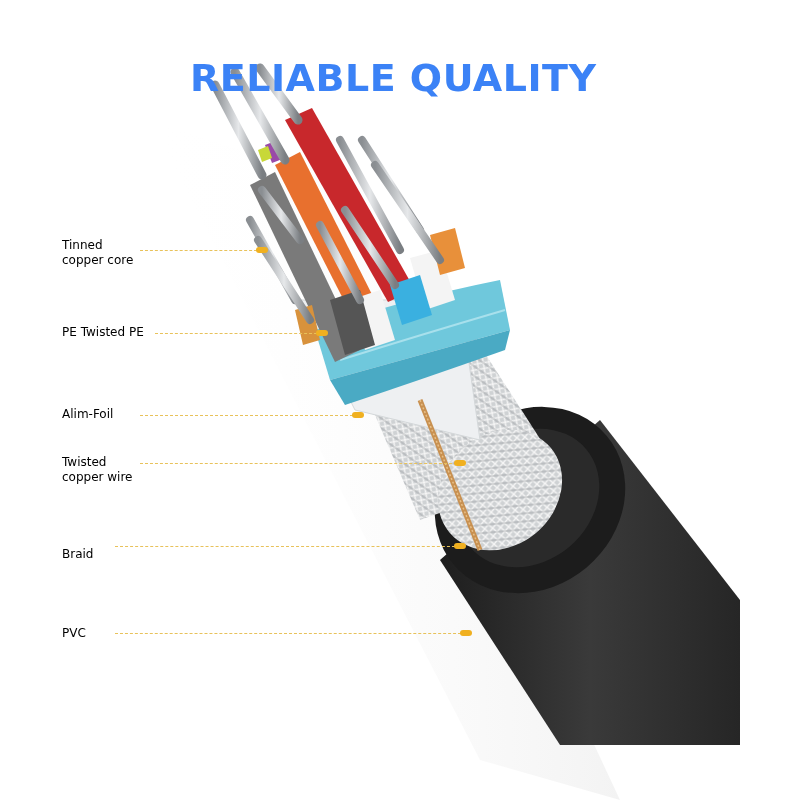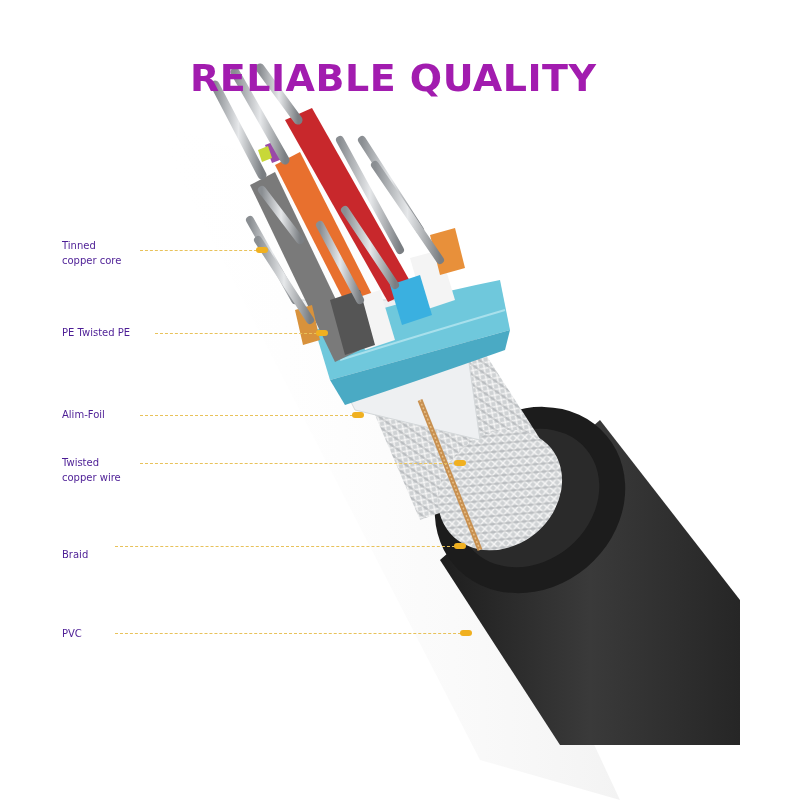--- a/index.html
+++ b/index.html
@@ -1,24 +1,24 @@
 <!DOCTYPE html>
 <html><head>
 <meta charset="utf-8">
 <style>
   html, body { margin: 0; padding: 0; background: #ffffff; }
   body { width: 800px; height: 800px; position: relative; overflow: hidden; font-family: "DejaVu Sans", sans-serif; }
   .title {
     position: absolute; left: 190px; top: 56px; width: 360px;
     font-family: "DejaVu Sans", sans-serif; font-weight: bold; font-size: 38px;
-    letter-spacing: 0.5px; color: #a21caf; z-index: 5; white-space: nowrap;
+    letter-spacing: 0.5px; color: #3b82f6; z-index: 5; white-space: nowrap;
   }
   .label {
-    position: absolute; left: 62px; font-size: 10px; line-height: 15px;
-    color: #4c1d95; font-family: "DejaVu Sans", sans-serif; white-space: pre-line; z-index: 5;
+    position: absolute; left: 62px; font-size: 12px; line-height: 15px;
+    color: #000000; font-family: "DejaVu Sans", sans-serif; white-space: pre-line; z-index: 5;
   }
   .leader {
     position: absolute; height: 0; border-top: 1.3px dashed #e8c25a; z-index: 4;
   }
   .dot {
     position: absolute; width: 12px; height: 6px; border-radius: 3px; background: #f0b020; z-index: 6;
   }
   svg.cable { position: absolute; left: 0; top: 0; z-index: 2; }
 </style>
 </head>

